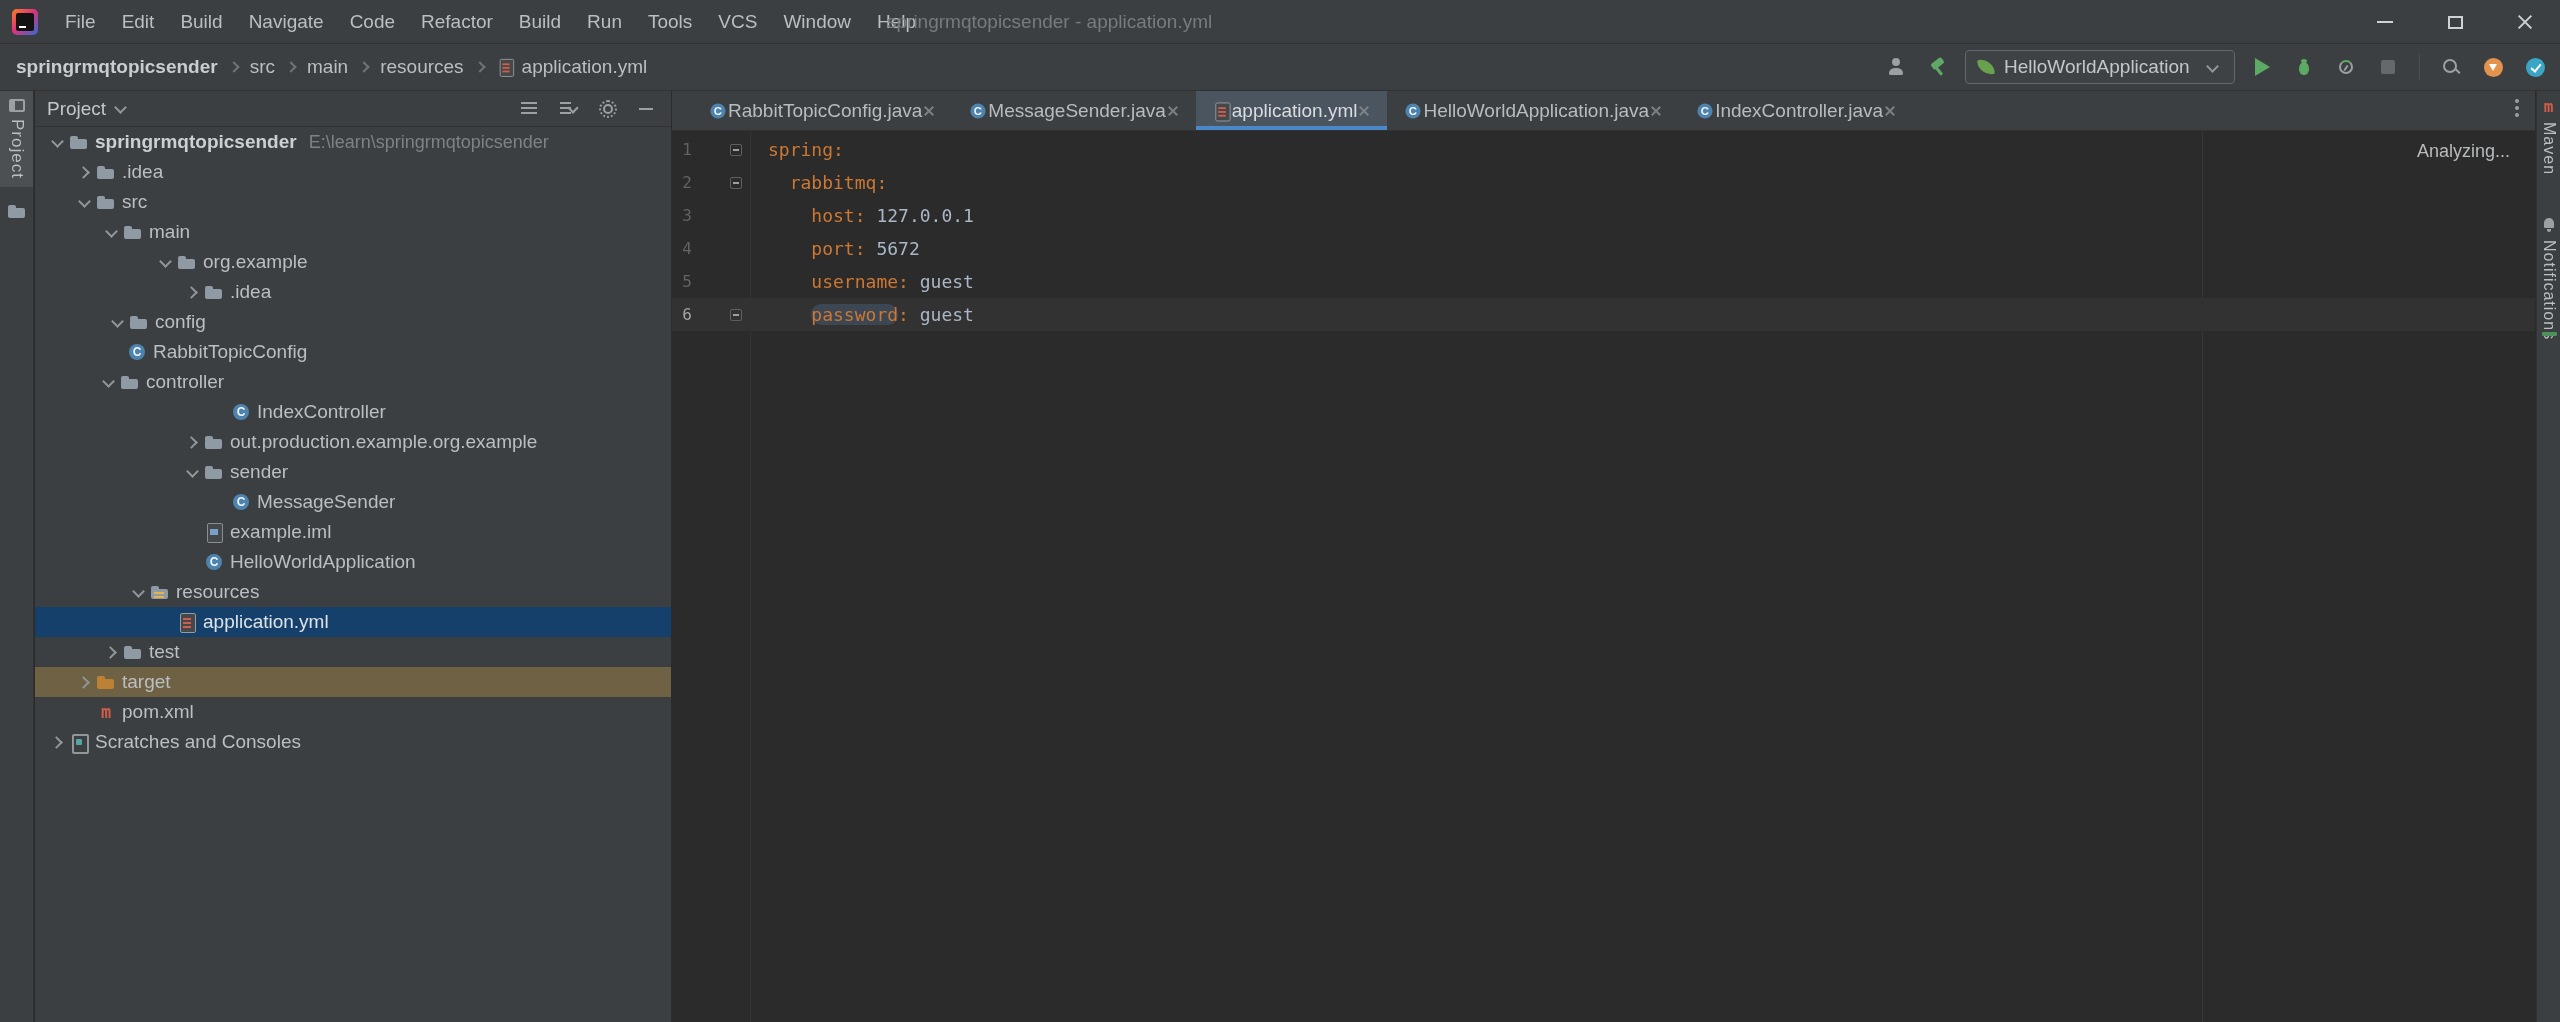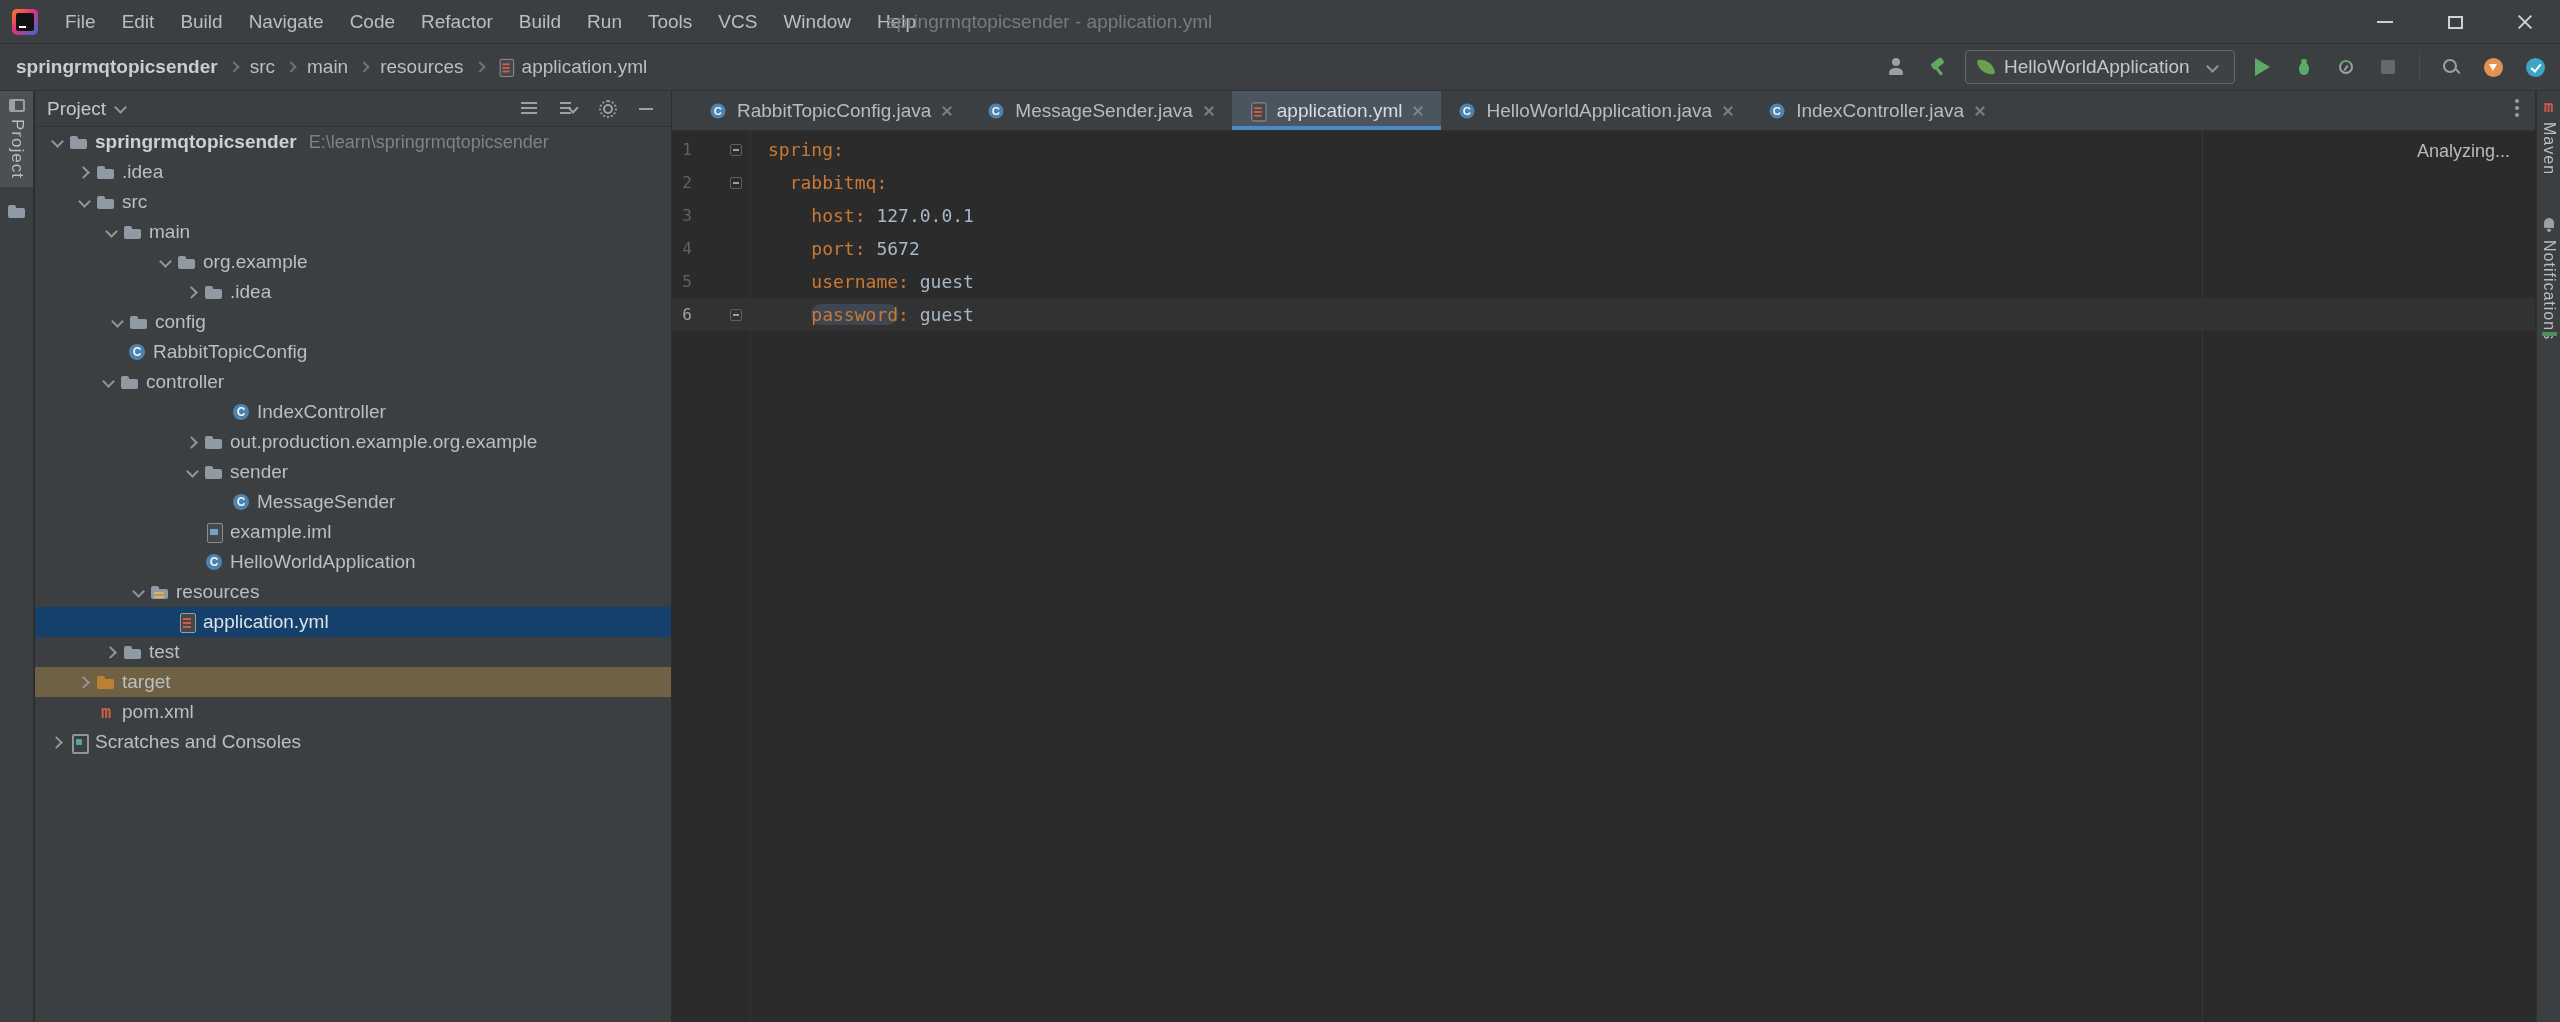--- a/index.html
+++ b/index.html
@@ -121,21 +121,21 @@
 .ico.iml::after{content:"";position:absolute;left:6px;top:7px;width:8px;height:6px;background:#7aa0c8}
 .ico.mvn{display:inline-flex;align-items:center;justify-content:center}
 .ico.mvn::before{content:"m";font:bold 17px "DejaVu Sans Mono",monospace;color:#d05c4a}
 .ico.libs::before{content:"";position:absolute;left:2px;top:3px;width:4px;height:14px;background:#8f969c;box-shadow:6px 0 0 #8f969c,12px 0 0 #c9a35c}
 .ico.scratch::before{content:"";position:absolute;left:3px;top:2px;width:13px;height:16px;border:2px solid #8f969c;border-radius:2px}
 .ico.scratch::after{content:"";position:absolute;left:7px;top:7px;width:6px;height:6px;background:#56a5a0;border-radius:1px}
 
 
 .earea{position:absolute;left:672px;top:91px;right:25px;bottom:0;background:#2b2b2b;z-index:2}
 .tabbar{height:40px;background:#3c3f41;border-bottom:1px solid #323232;display:flex;align-items:stretch;position:relative;padding-left:20px}
-.tab{display:flex;align-items:center;gap:9px;padding:0 16px;font-size:19px;color:#b8bcbf;position:relative;cursor:default}
+.tab{display:flex;align-items:center;padding:0 16px;font-size:19px;color:#b8bcbf;position:relative;cursor:default}
 .tab.active{background:#4a5560;color:#d9dde1}
 .tab.active::after{content:"";position:absolute;left:0;right:0;bottom:0;height:4px;background:#4a88c7}
 .tab .ico{transform:scale(.95)}
 .tclose{position:relative;width:14px;height:14px;opacity:.85;flex:none}
 .tclose::before,.tclose::after{content:"";position:absolute;left:1px;top:6px;width:12px;height:2px;background:#878b8e}
 .tclose::before{transform:rotate(45deg)}
 .tclose::after{transform:rotate(-45deg)}
 .dots{position:absolute;right:16px;top:8px;width:4px;height:4px;background:#9da0a3;border-radius:50%;box-shadow:0 7px 0 #9da0a3,0 14px 0 #9da0a3}
 
 .editor{position:absolute;left:0;top:40px;right:0;bottom:0;font-family:"DejaVu Sans Mono",monospace;font-size:18px}

